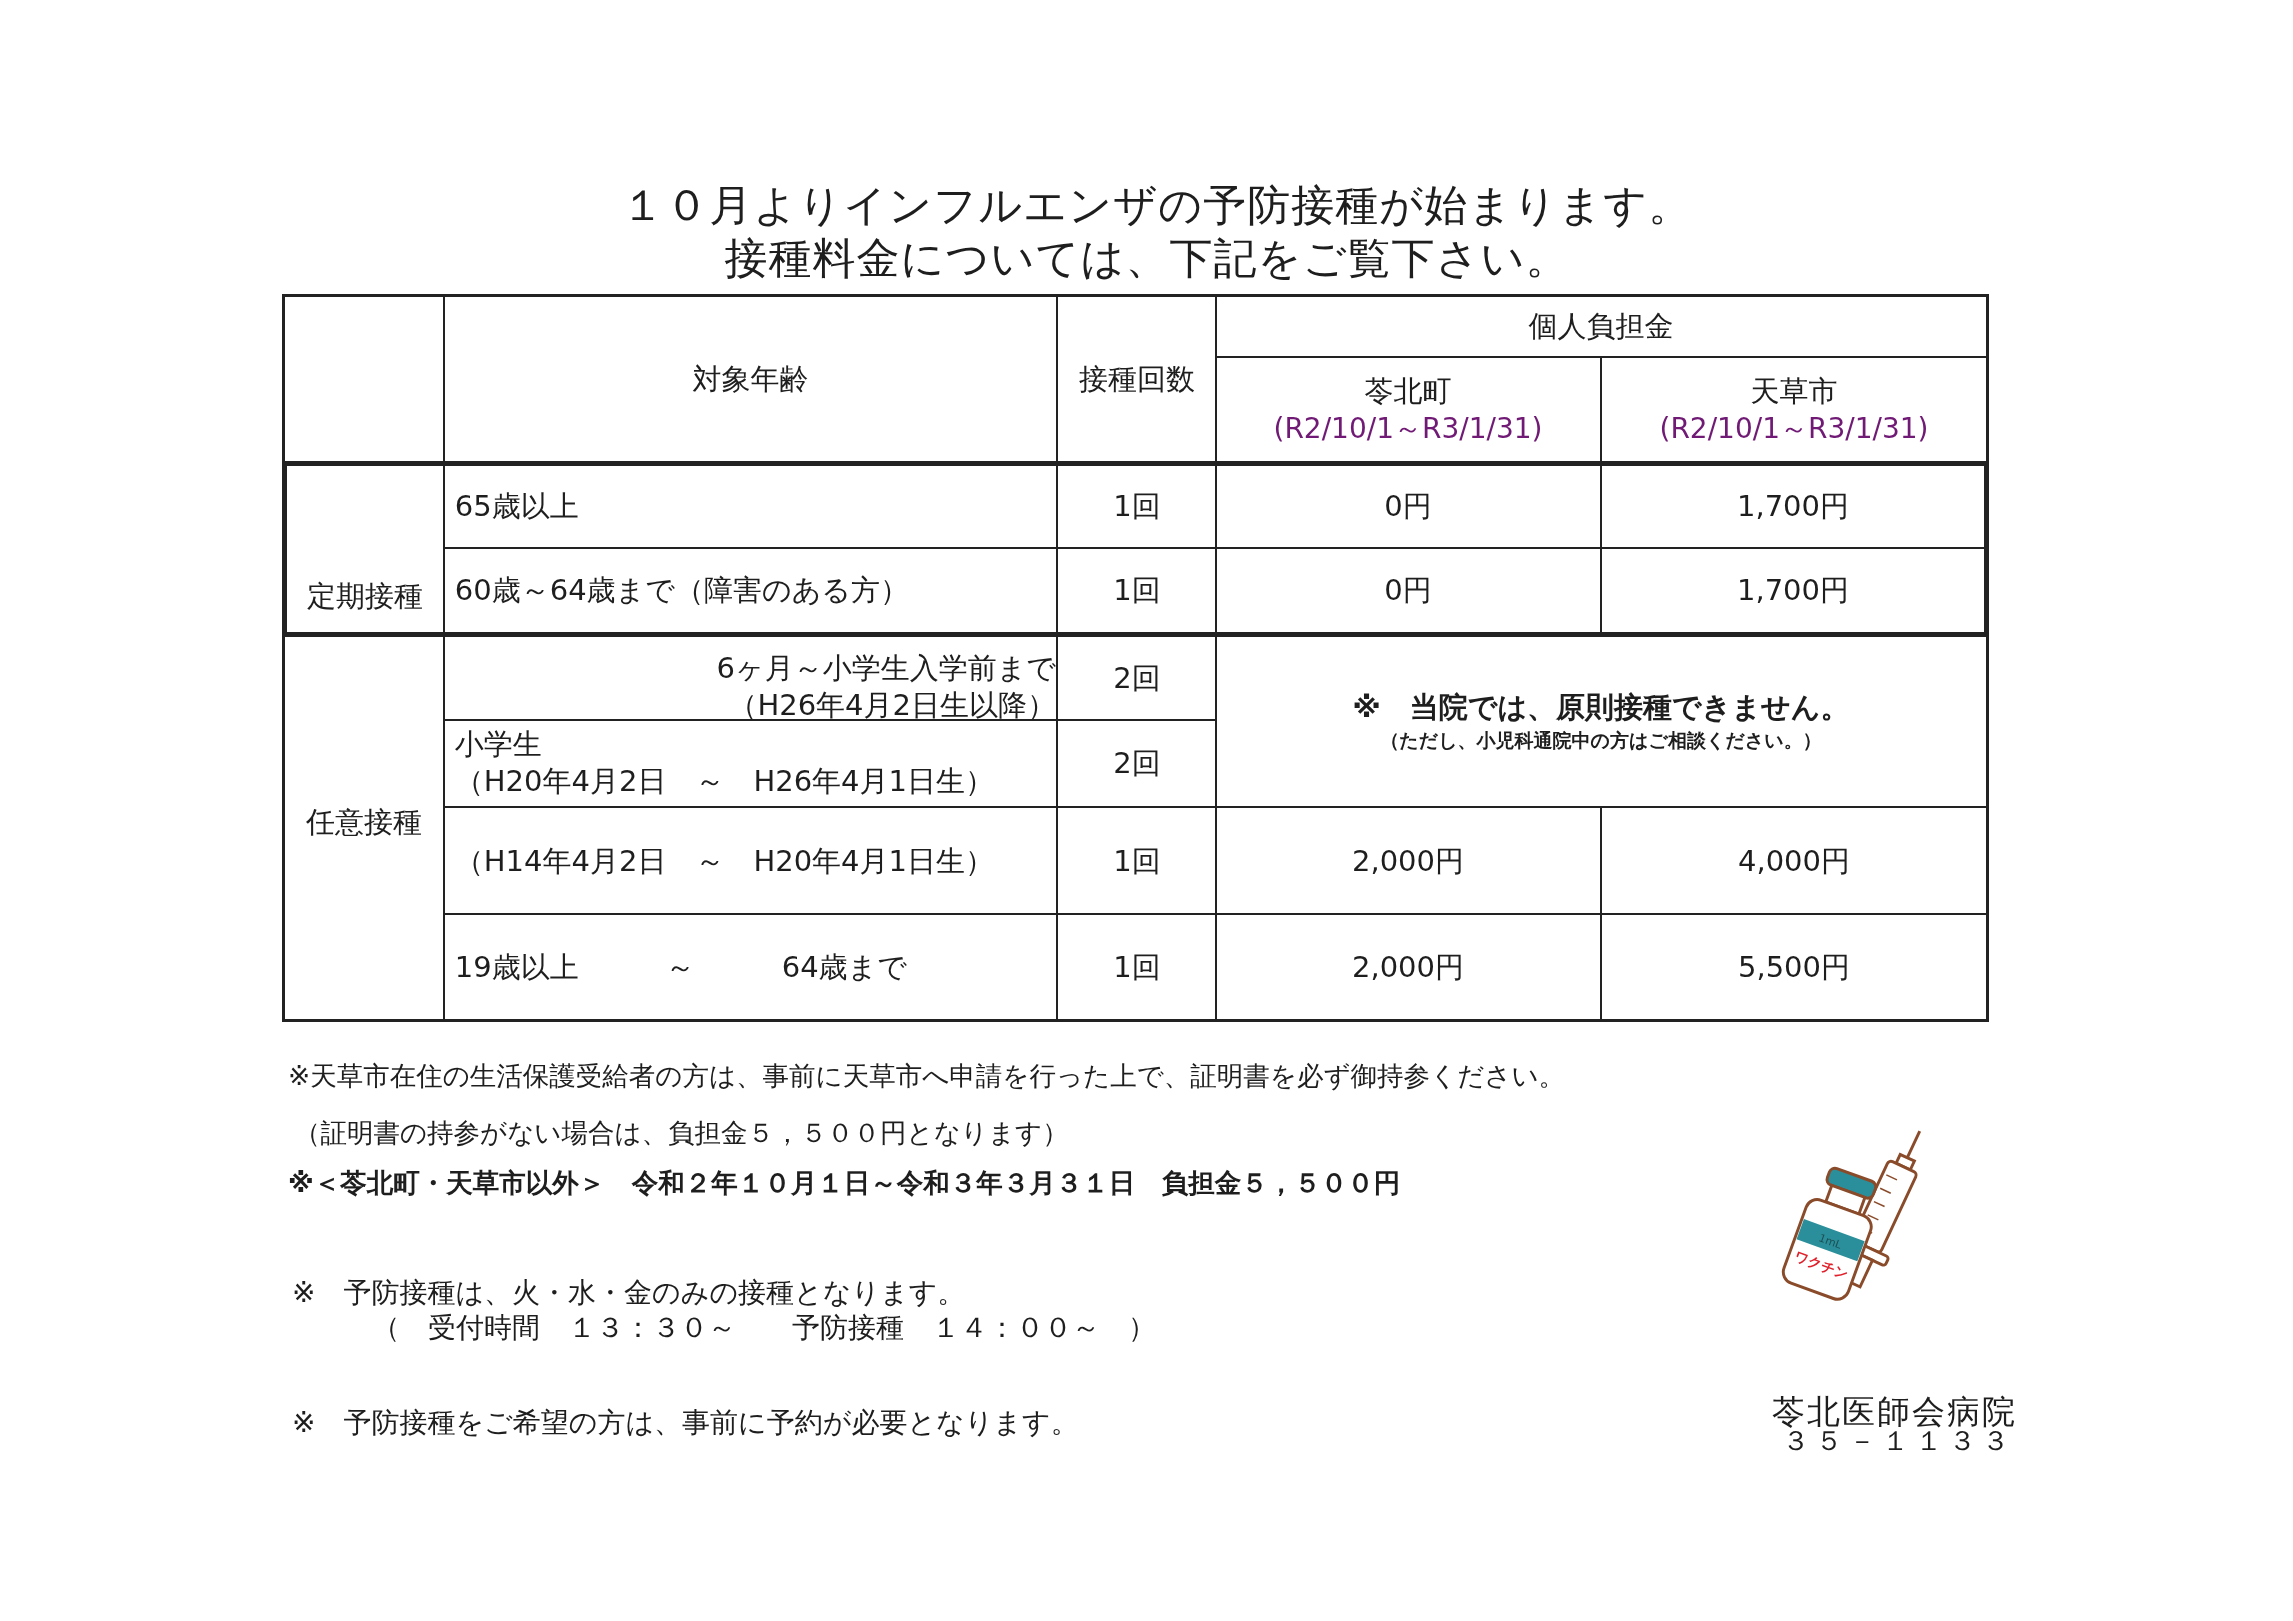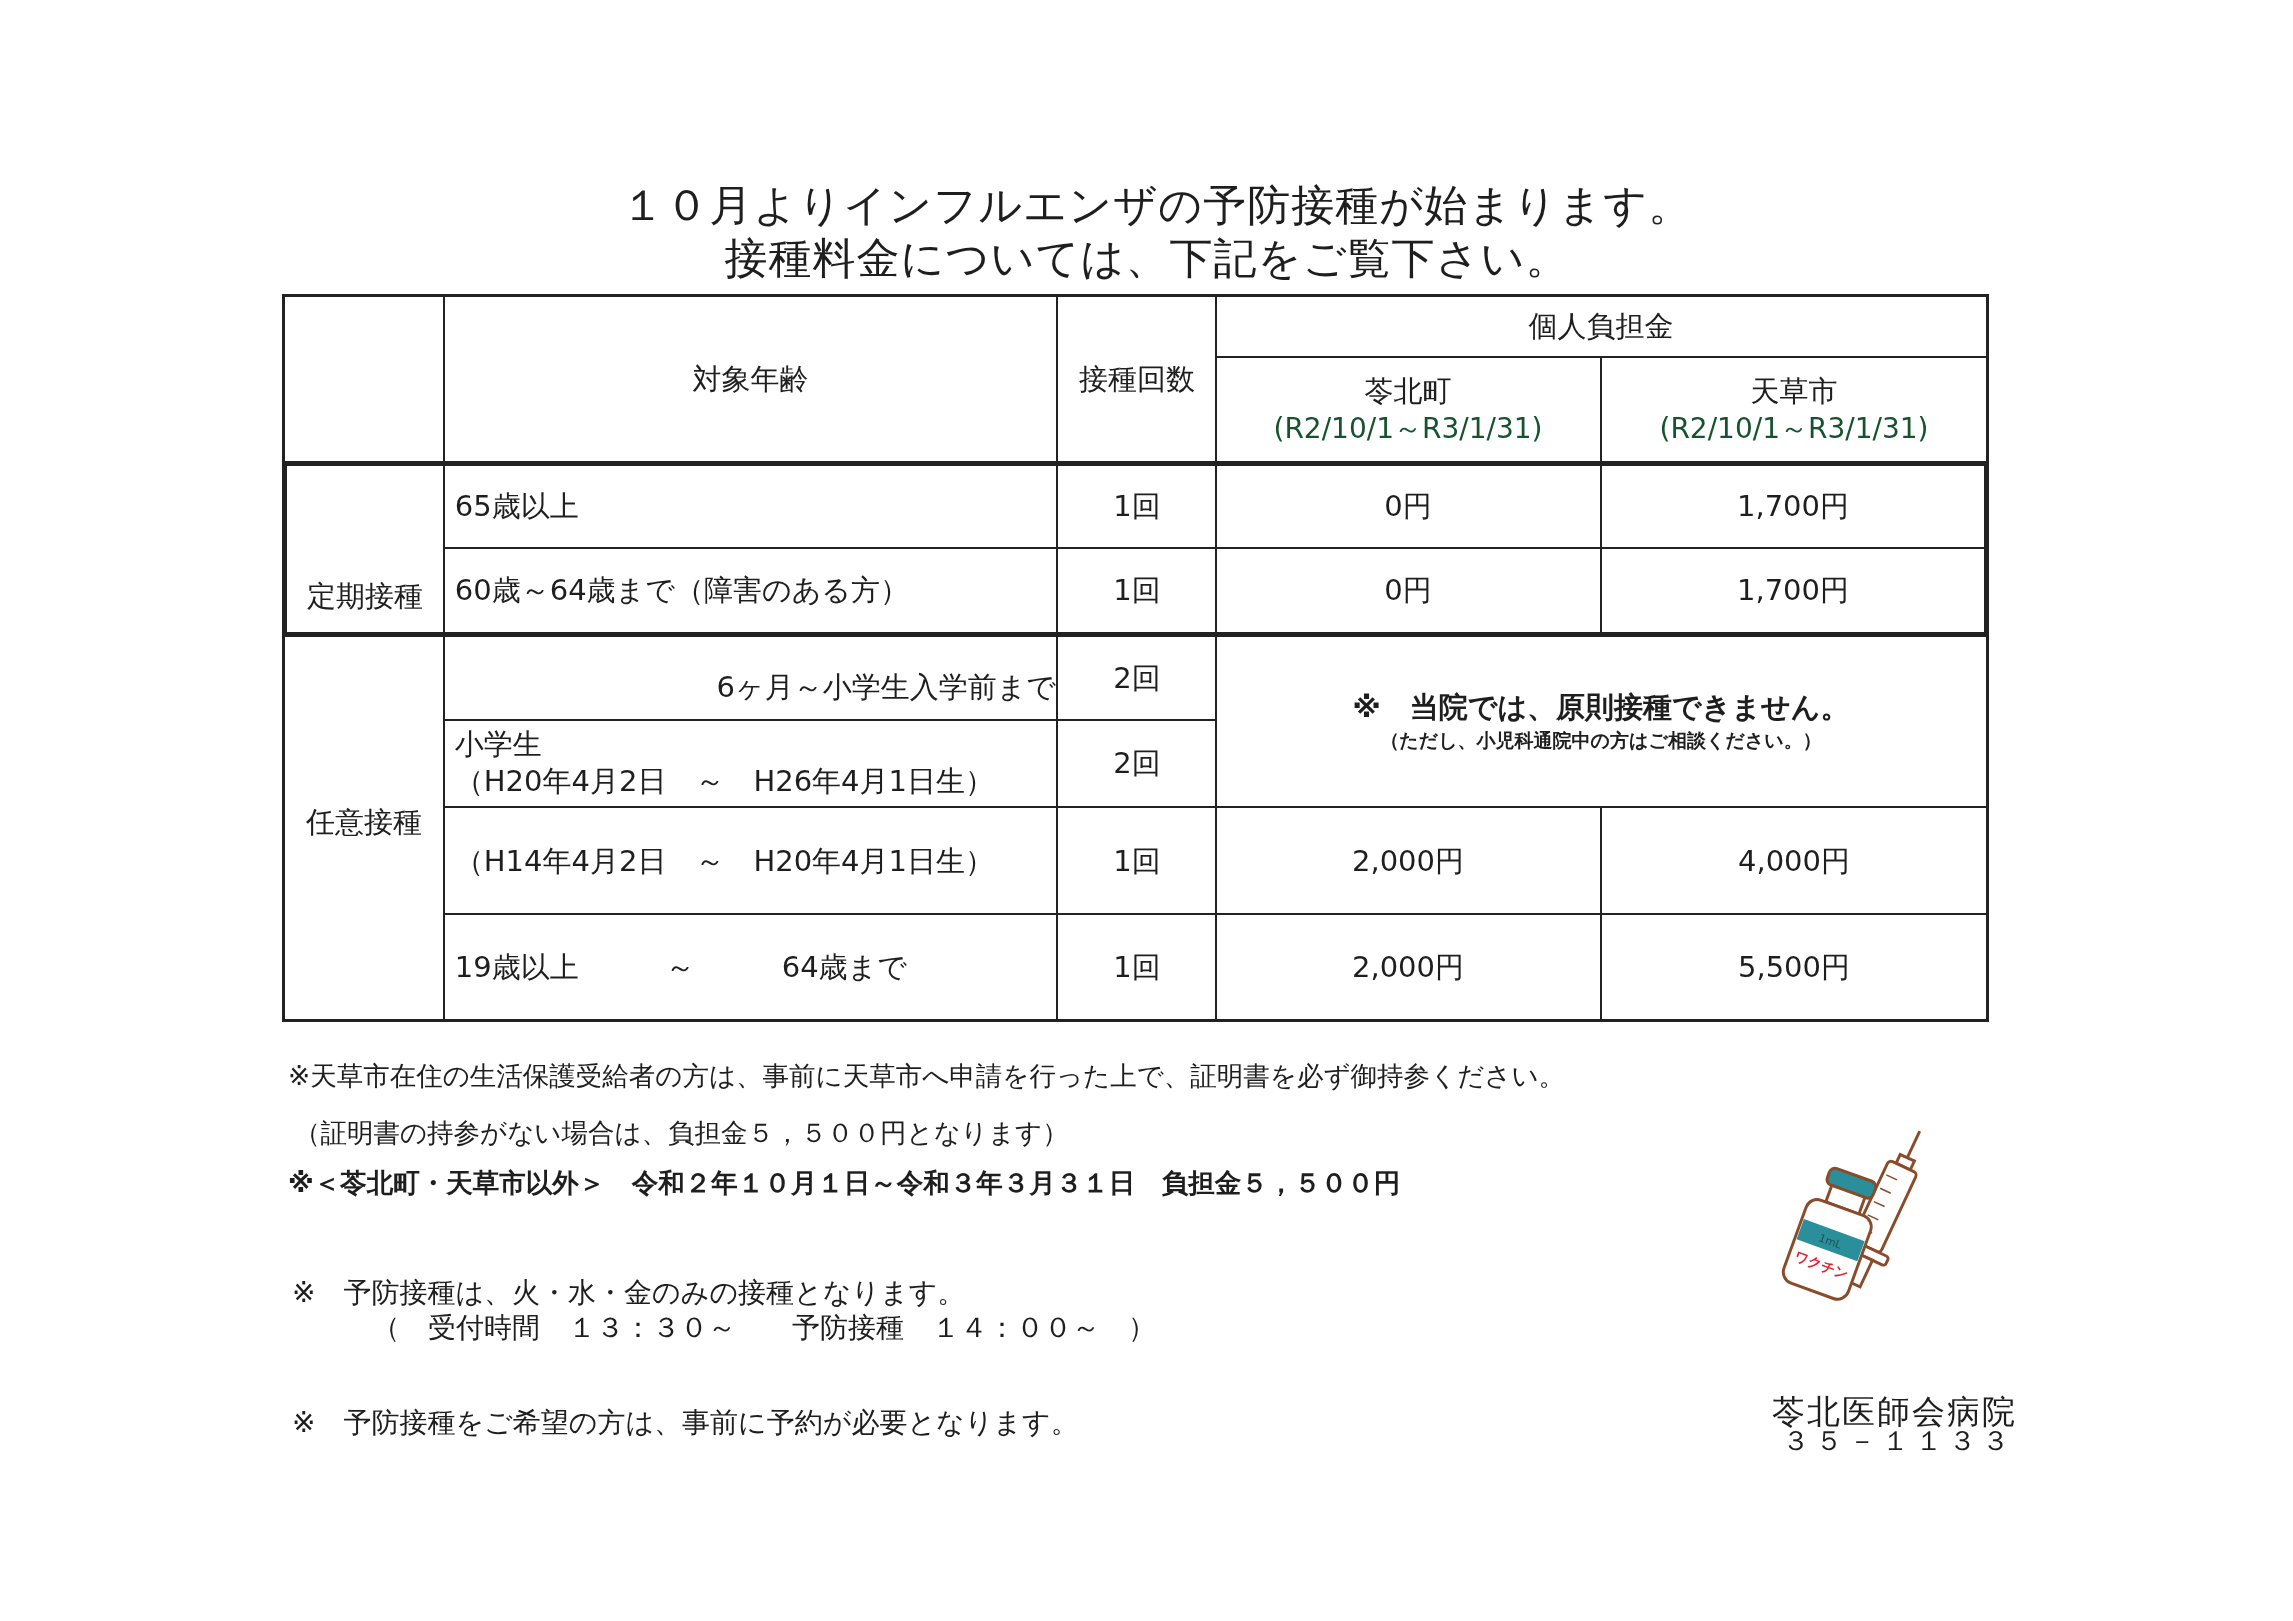--- a/index.html
+++ b/index.html
@@ -12,21 +12,21 @@
 
   
   .tbl { position:absolute; left:0; top:0; }
   .cell { position:absolute; box-sizing:border-box; display:flex; align-items:center;
           font-size:29px; line-height:37px; }
   .center { justify-content:center; text-align:center; }
   .left { justify-content:flex-start; padding-left:9.8px; }
   .col { flex-direction:column; }
   .hline { position:absolute; background:#222; }
   .vline { position:absolute; background:#222; }
-  .red { color:#14532d; font-size:28px; }
+  .red { color:#701a75; font-size:28px; }
   .note { font-size:26.5px; line-height:33px; }
   .illustration { position:absolute; }
 </style>
 </head>
 <body>
 
 <div class="abs title t1">１０月よりインフルエンザの予防接種が始まります。</div>
 <div class="abs title t2">接種料金については、下記をご覧下さい。</div>
 
 <div class="tbl">
@@ -75,20 +75,21 @@
 
   <div class="cell left" style="left:445px;top:549px;width:611px;height:83px;">60歳～64歳まで（障害のある方）</div>
   <div class="cell center" style="left:1058px;top:549px;width:158px;height:83px;">1回</div>
   <div class="cell center" style="left:1217px;top:549px;width:382px;height:83px;">0円</div>
   <div class="cell center" style="left:1602px;top:549px;width:382px;height:83px;">1,700円</div>
 
   <div class="cell center" style="left:285px;top:637px;width:158px;height:382px;padding-bottom:11.8px;">任意接種</div>
 
   <div class="cell col" style="left:445px;top:637px;width:611px;height:100px;align-items:flex-end;justify-content:center;padding-left:9.8px;">
     <span>6ヶ月～小学生入学前まで</span>
+    <span style="padding-left:162px;">（H26年4月2日生以降）</span>
   </div>
   <div class="cell center" style="left:1058px;top:637px;width:158px;height:82px;">2回</div>
 
   <div class="cell col" style="left:445px;top:721px;width:611px;height:84px;align-items:flex-start;justify-content:center;padding-left:9.8px;">
     <span>小学生</span>
     <span>（H20年4月2日　～　H26年4月1日生）</span>
   </div>
   <div class="cell center" style="left:1058px;top:721px;width:158px;height:84px;">2回</div>
 
   <div class="cell center col" style="left:1217px;top:637px;width:768px;height:169px;">

